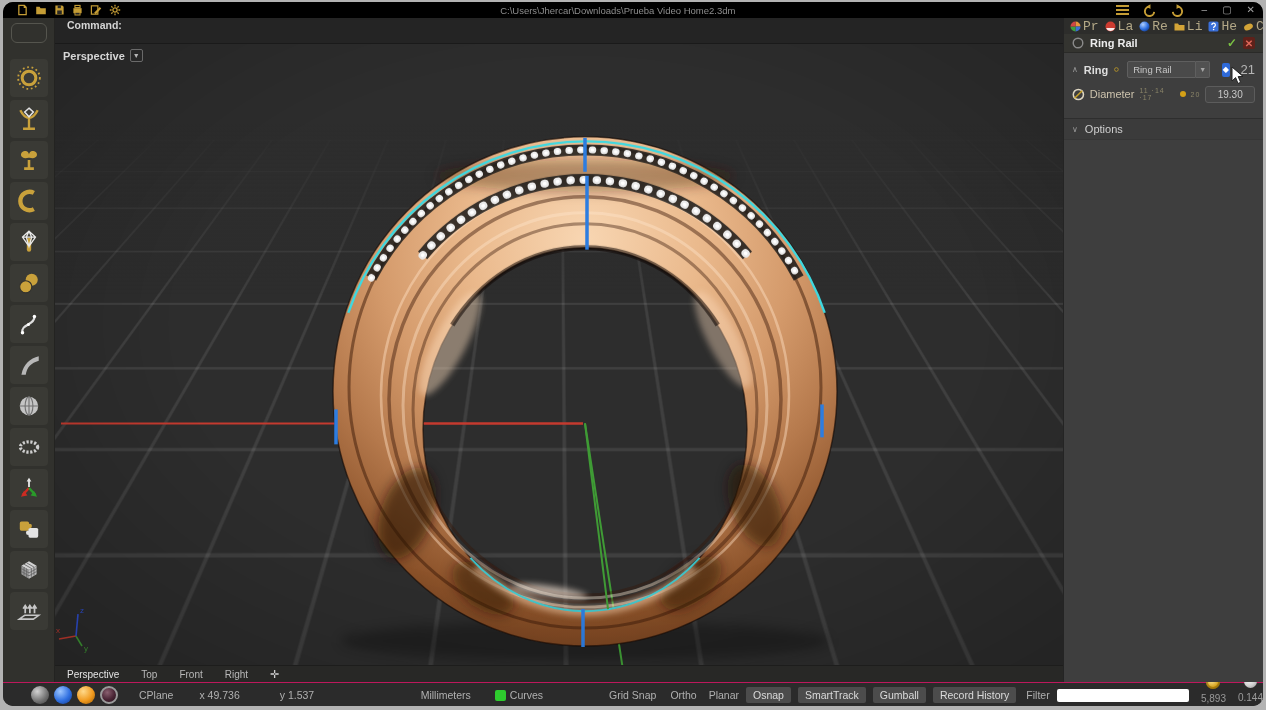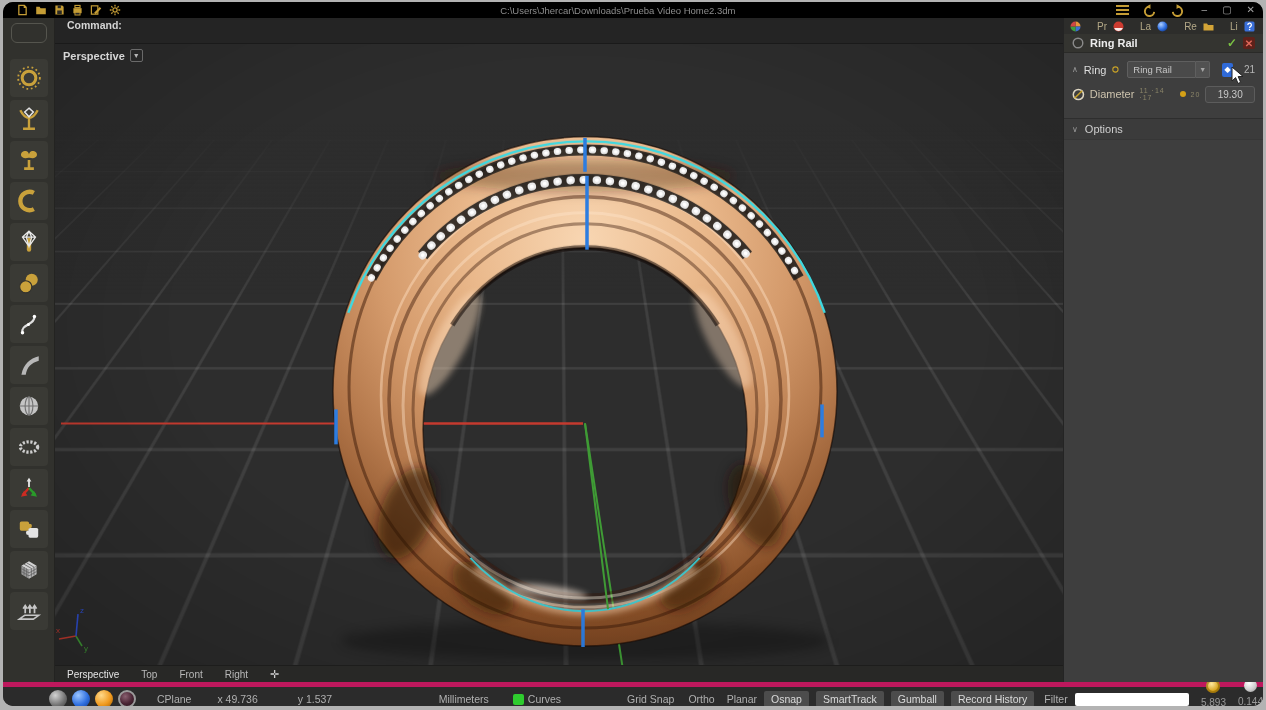--- a/index.html
+++ b/index.html
@@ -50,53 +50,53 @@
   .vp-tabs{height:16px;flex:0 0 16px;background:#282826;border-top:1px solid #1d1d1c;
     display:flex;align-items:center;padding-left:12px;gap:22px;font-size:10px;color:#b9b9b9;}
   .vp-tab.active{color:#e4e4e4;}
   .vp-tab-plus{color:#d0d0d0;font-size:11px;}
 
   
   .rp{width:200px;flex:0 0 200px;background:#3e3e3e;border-left:1px solid #242424;
     display:flex;flex-direction:column;position:relative;box-sizing:border-box;}
   .rp-tabs{height:16px;flex:0 0 16px;background:#2d2d2b;display:flex;align-items:center;
     padding:0 4px 0 6px;gap:6px;}
-  .rp-tab{display:flex;align-items:center;gap:16px;font-size:10px;color:#b3a887;}
+  .rp-tab{display:flex;align-items:center;gap:2px;font-size:13px;color:#b3a887;font-family:Liberation Mono, monospace;}
   .rp-title{height:18px;flex:0 0 18px;background:#343430;display:flex;align-items:center;
     padding:0 8px;gap:6px;border-bottom:1px solid #2a2a28;}
   .rp-title-text{font-size:11px;font-weight:bold;color:#ececec;flex:1;}
   .rp-ok{color:#7ac043;font-size:12px;font-weight:bold;}
   .rp-x{color:#e0685a;font-size:10px;font-weight:bold;background:#5e211a;border-radius:2px;
     width:12px;height:12px;display:flex;align-items:center;justify-content:center;}
   .sec-head{display:flex;align-items:center;gap:6px;padding:8px 8px 4px 8px;}
   .sec-caret{color:#9a9a9a;font-size:8px;}
-  .sec-title{font-size:11px;font-weight:normal;color:#dedede;}
+  .sec-title{font-size:11px;font-weight:bold;color:#dedede;}
   .preset{display:flex;align-items:center;margin-left:2px;}
   .preset-box{width:62px;height:15px;background:#4a4a4a;border:1px solid #5f5f5f;border-radius:2px 0 0 2px;
     font-size:9.5px;color:#c6c6c6;display:flex;align-items:center;padding-left:5px;}
   .preset-drop{width:14px;height:17px;background:#515151;border:1px solid #5f5f5f;border-left:none;
     border-radius:0 2px 2px 0;color:#a5a5a5;font-size:7px;display:flex;align-items:center;justify-content:center;box-sizing:border-box;}
   .gem-btn{width:20px;height:14px;background:#2f6ad8;border-radius:2px;color:#fff;font-size:8px;
     display:flex;align-items:center;justify-content:center;margin-left:6px;}
-  .sec-count{font-size:10px;color:#b5b5b5;margin-left:5px;}
+  .sec-count{font-size:13px;color:#b5b5b5;margin-left:5px;}
   .param-row{display:flex;align-items:center;gap:5px;padding:3px 8px 3px 8px;height:18px;}
   .param-label{font-size:11px;color:#cdc3ad;}
   .param-marks{font-size:7px;color:#8a8468;letter-spacing:1px;}
   .gold-dot{width:6px;height:6px;border-radius:50%;background:#d4a017;flex:0 0 6px;}
   .value-box{margin-left:auto;width:56px;height:15px;background:#454545;border:1px solid #5c5c5c;
     border-radius:3px;font-size:10px;color:#c9c9c9;display:flex;align-items:center;justify-content:center;}
   .options-head{margin-top:12px;border-top:1px solid #2e2e2e;border-bottom:1px solid #363636;
     height:20px;display:flex;align-items:center;gap:7px;padding-left:8px;background:#3b3b3b;
     font-size:11px;color:#cfcfcf;}
   .rp-body{flex:1;background:#3e3e3e;}
   .cursor{position:absolute;left:167px;top:48px;pointer-events:none;}
 
   
-  .statusbar{height:24px;flex:0 0 24px;background:#2b2b2b;border-top:5px solid #be185d;
-    display:flex;align-items:center;font-size:10.5px;color:#b0b0b0;padding-left:46px;white-space:nowrap;}
+  .statusbar{height:24px;flex:0 0 24px;background:#2b2b2b;border-top:1px solid #be185d;
+    display:flex;align-items:center;font-size:10.5px;color:#b0b0b0;padding-left:28px;white-space:nowrap;}
   .sph{width:18px;height:18px;border-radius:50%;margin-right:5px;flex:0 0 18px;}
   .s-gray{background:radial-gradient(circle at 35% 30%,#d2d2d2,#6f6f6f 60%,#3a3a3a);}
   .s-blue{background:radial-gradient(circle at 35% 30%,#9cc6ff,#2f6fe0 55%,#12398a);}
   .s-orange{background:radial-gradient(circle at 35% 30%,#ffd98a,#f09a1f 55%,#9c5a00);}
   .s-dark{background:radial-gradient(circle at 38% 32%,#8a6070,#4a2535 55%,#241018);
     border:2px solid #9a9a9a;width:14px;height:14px;flex-basis:14px;}
   .sb-item{margin-left:26px;}
   .layer-chip{display:inline-block;width:11px;height:11px;border-radius:2px;vertical-align:-2px;margin-right:4px;}
   .sb-btn{margin-left:7px;background:#4c4c4c;border-radius:2px;padding:2px 7px;color:#dadada;}
   .progress{margin-left:7px;width:335px;height:13px;background:#ffffff;border-radius:2px;overflow:hidden;}

